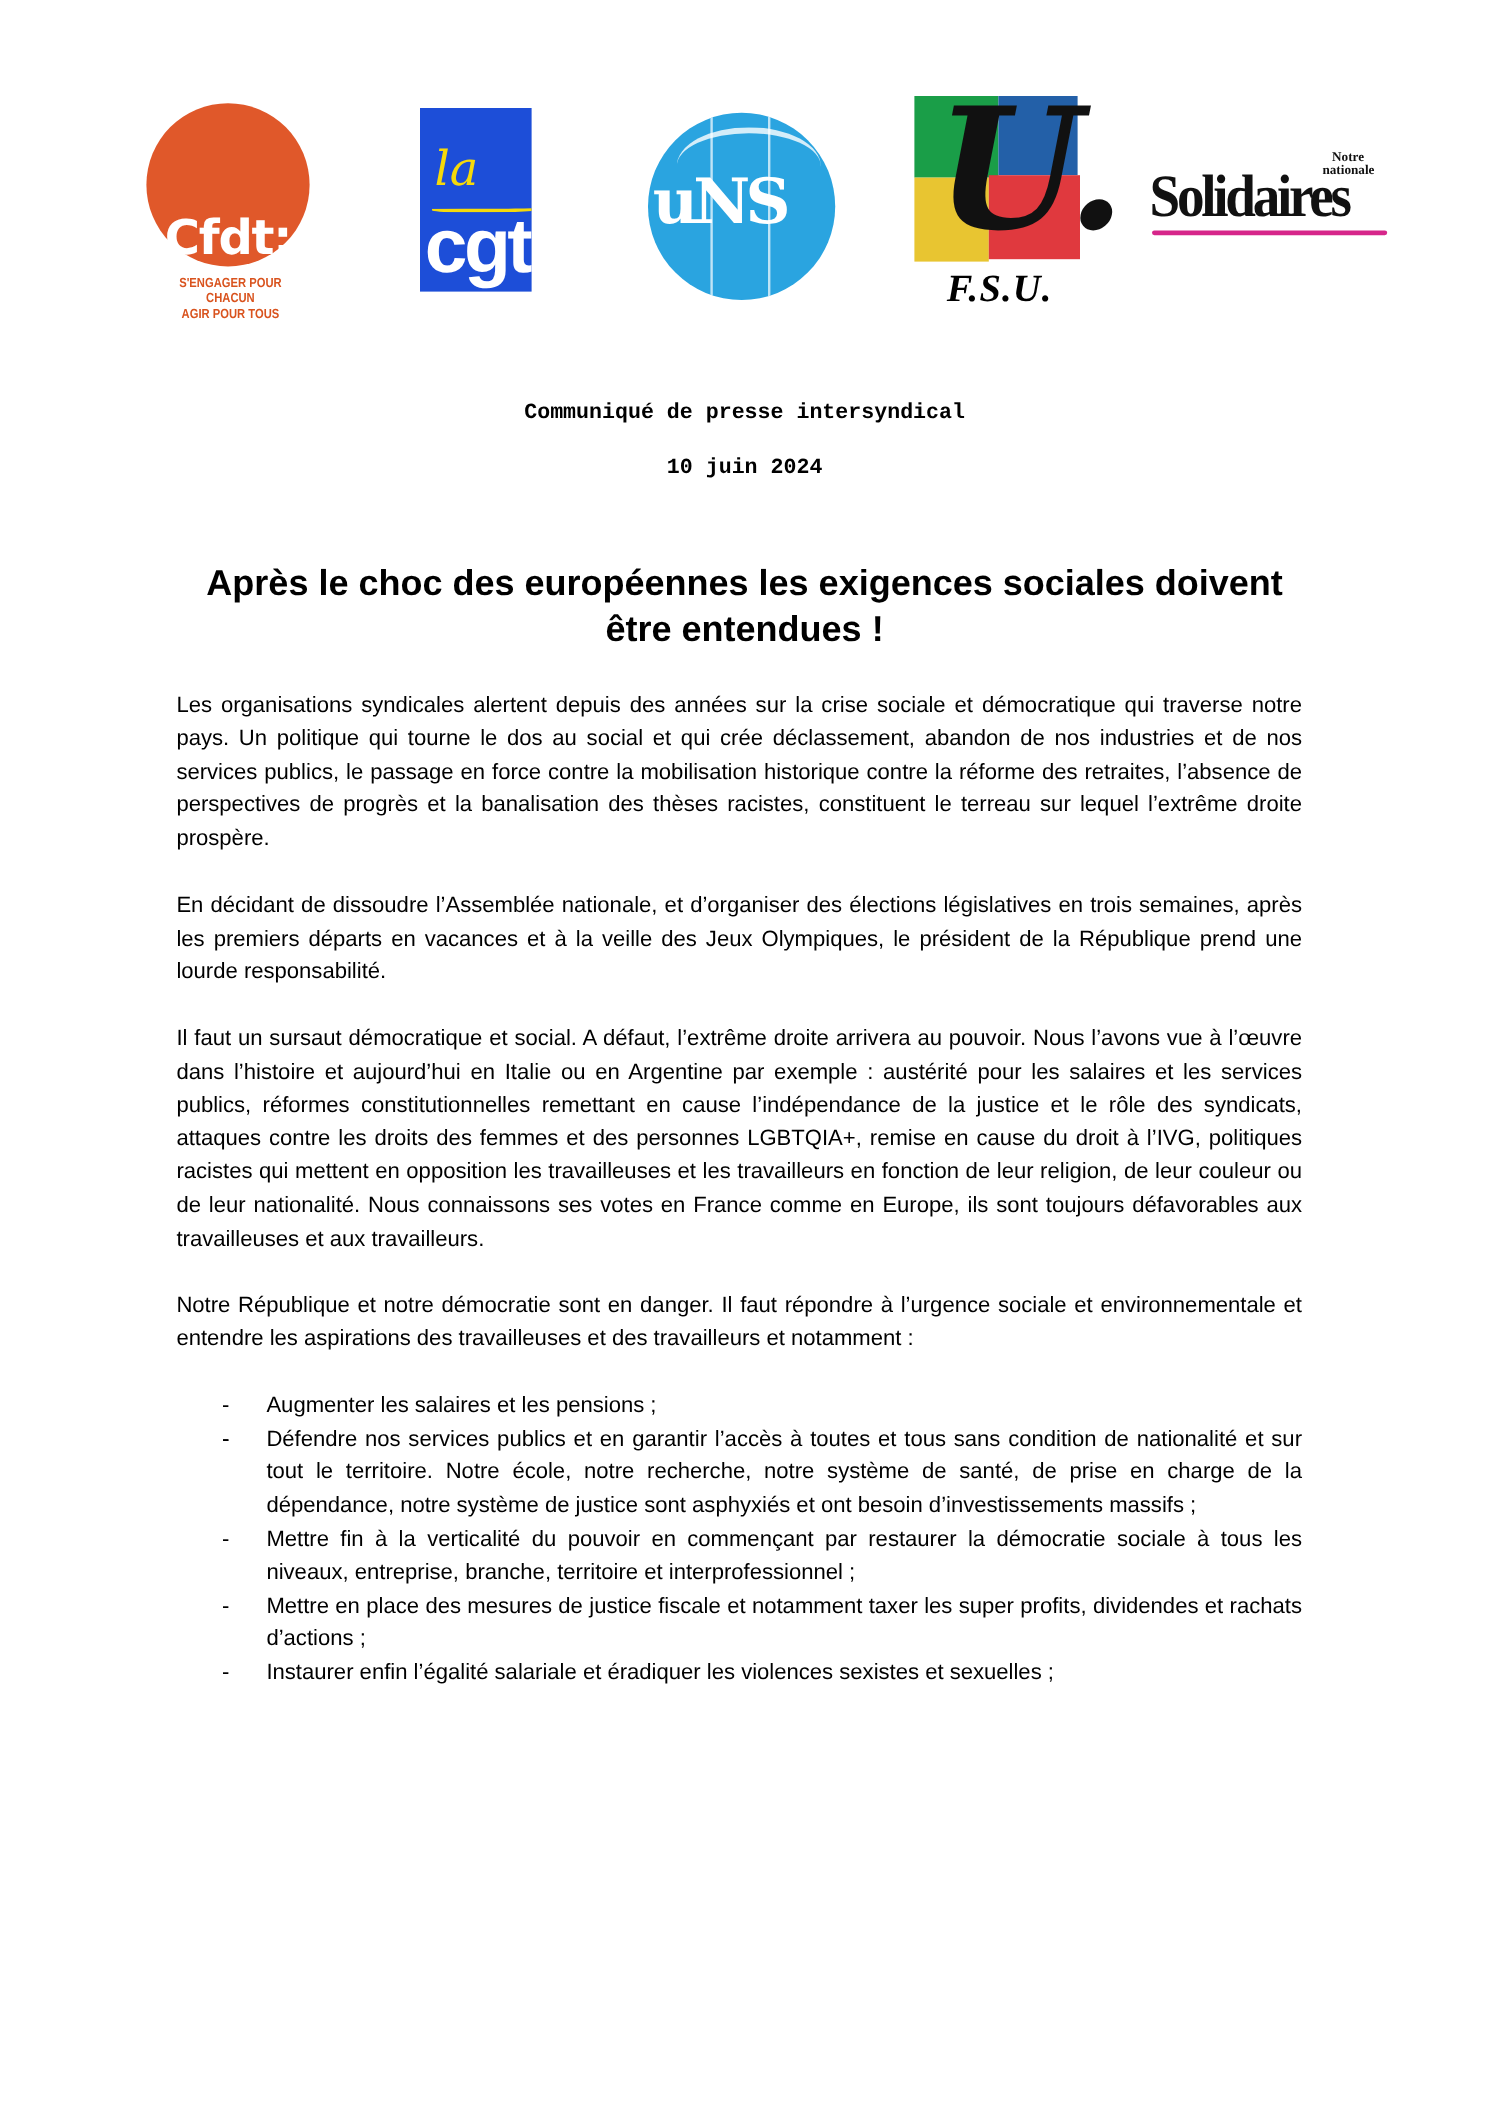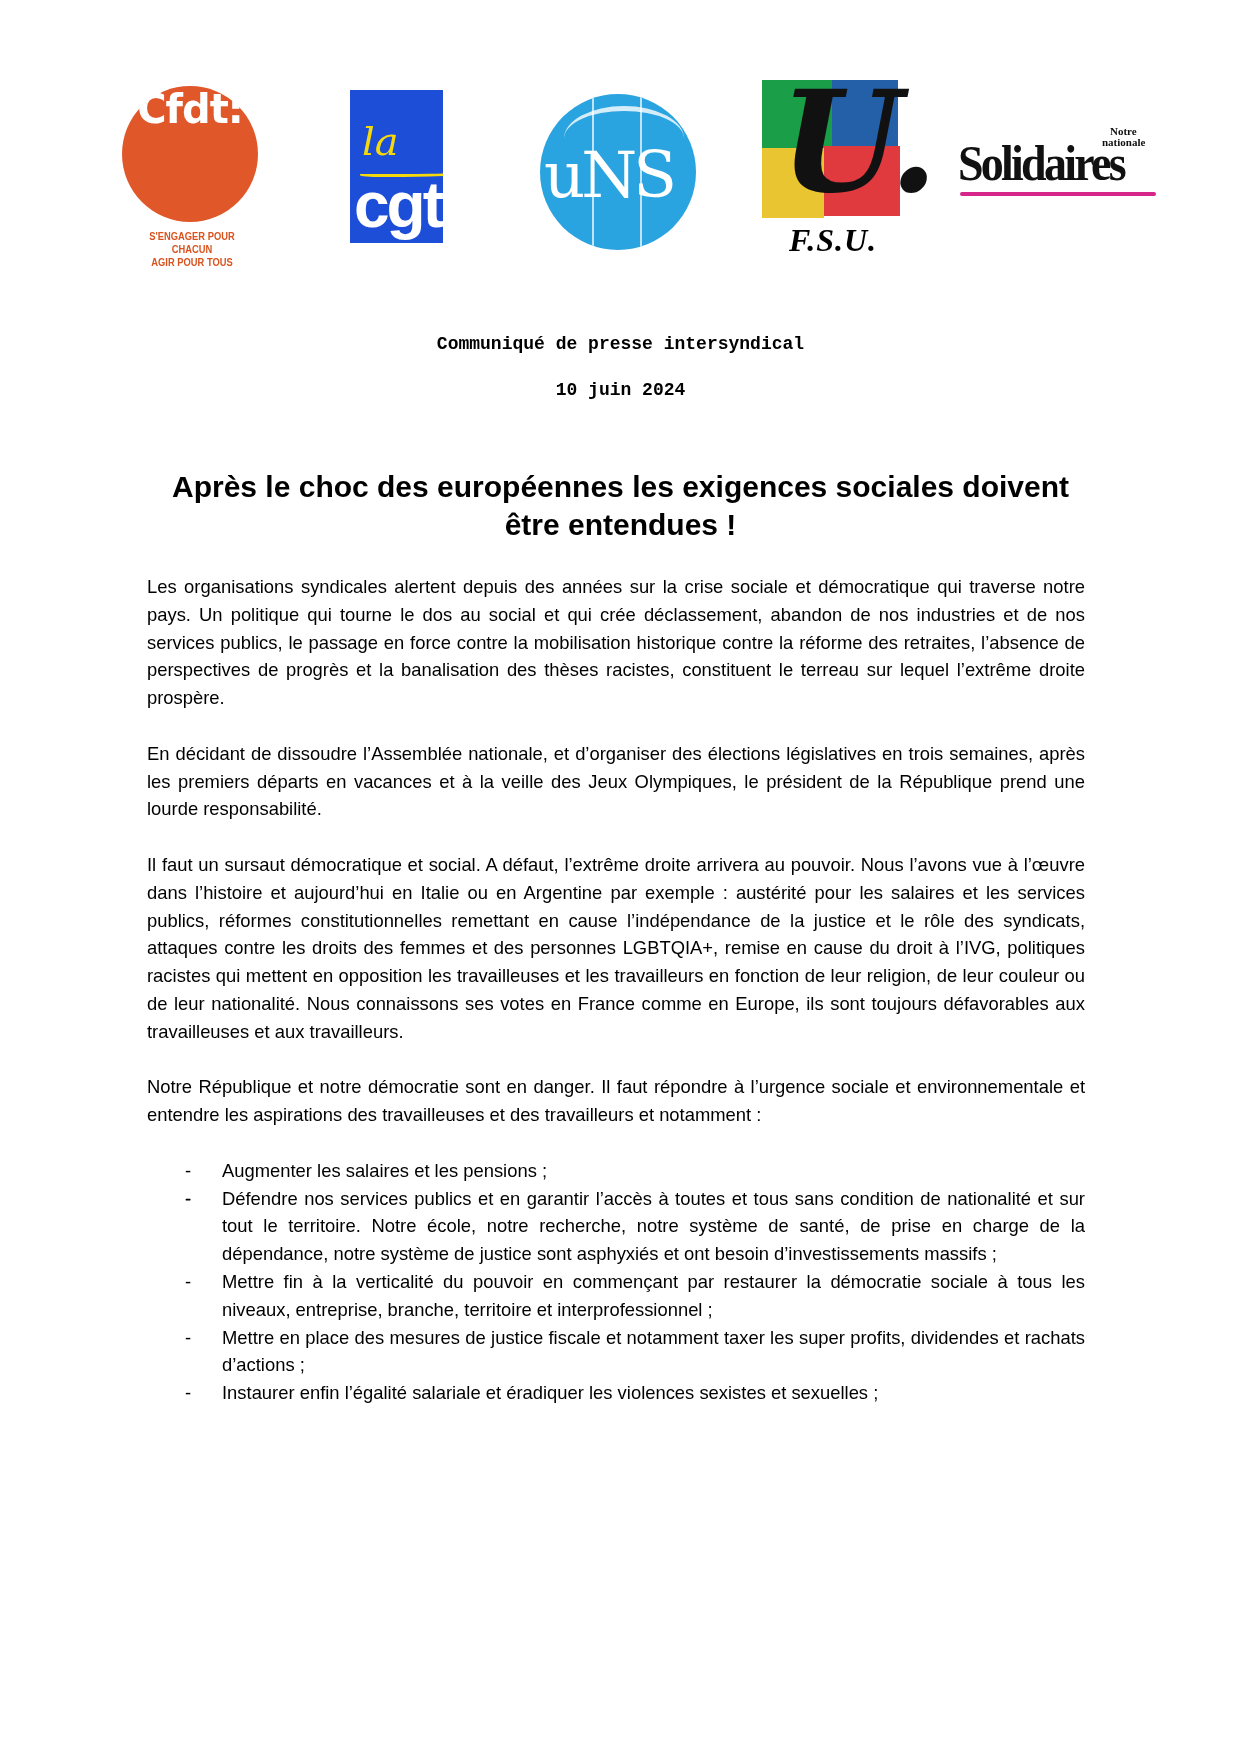--- a/index.html
+++ b/index.html
@@ -23,21 +23,21 @@
       height: 200px;
     }
     .logo {
       position: absolute;
     }
     
     .logo-cfdt { left: 122px; top: 16px; width: 140px; }
     .cfdt-circle {
       width: 136px; height: 136px; border-radius: 50%;
       background: #e0582a;
-      display: flex; align-items: flex-start; justify-content: center;
+      display: flex; align-items: flex-end; justify-content: center;
     }
     .cfdt-word {
       color: #fff; font-weight: bold; font-size: 40px;
       font-family: "DejaVu Sans", sans-serif; letter-spacing: -1px;
     }
     .cfdt-tagline {
       margin-top: 8px;
       color: #d9531e; font-size: 11px; font-weight: bold;
       text-align: center; line-height: 13px;
       font-family: "Liberation Sans Narrow", "Liberation Sans", sans-serif;
@@ -65,21 +65,21 @@
     
     .logo-unsa {
       left: 540px; top: 24px; width: 156px; height: 156px; border-radius: 50%;
       background: #2aa4e0; overflow: hidden;
     }
     .unsa-line {
       position: absolute; top: 0; bottom: 0; width: 2px; background: rgba(255,255,255,0.7);
     }
     .unsa-word {
       position: absolute; left: 4px; top: 44px;
-      color: #fff; font-size: 64px; font-weight: normal; font-family: "DejaVu Serif", serif;
+      color: #fff; font-size: 52px; font-weight: bold; font-family: "DejaVu Serif", serif;
       letter-spacing: -4px;
     }
     .unsa-arc {
       position: absolute; left: 24px; top: 12px; width: 120px; height: 60px;
       border-top: 5px solid rgba(255,255,255,0.8); border-radius: 50%;
     }
     
     .logo-fsu { left: 762px; top: 10px; width: 142px; height: 180px; }
     .fsu-squares { position: relative; width: 140px; height: 140px; }
     .fsu-sq { position: absolute; }

